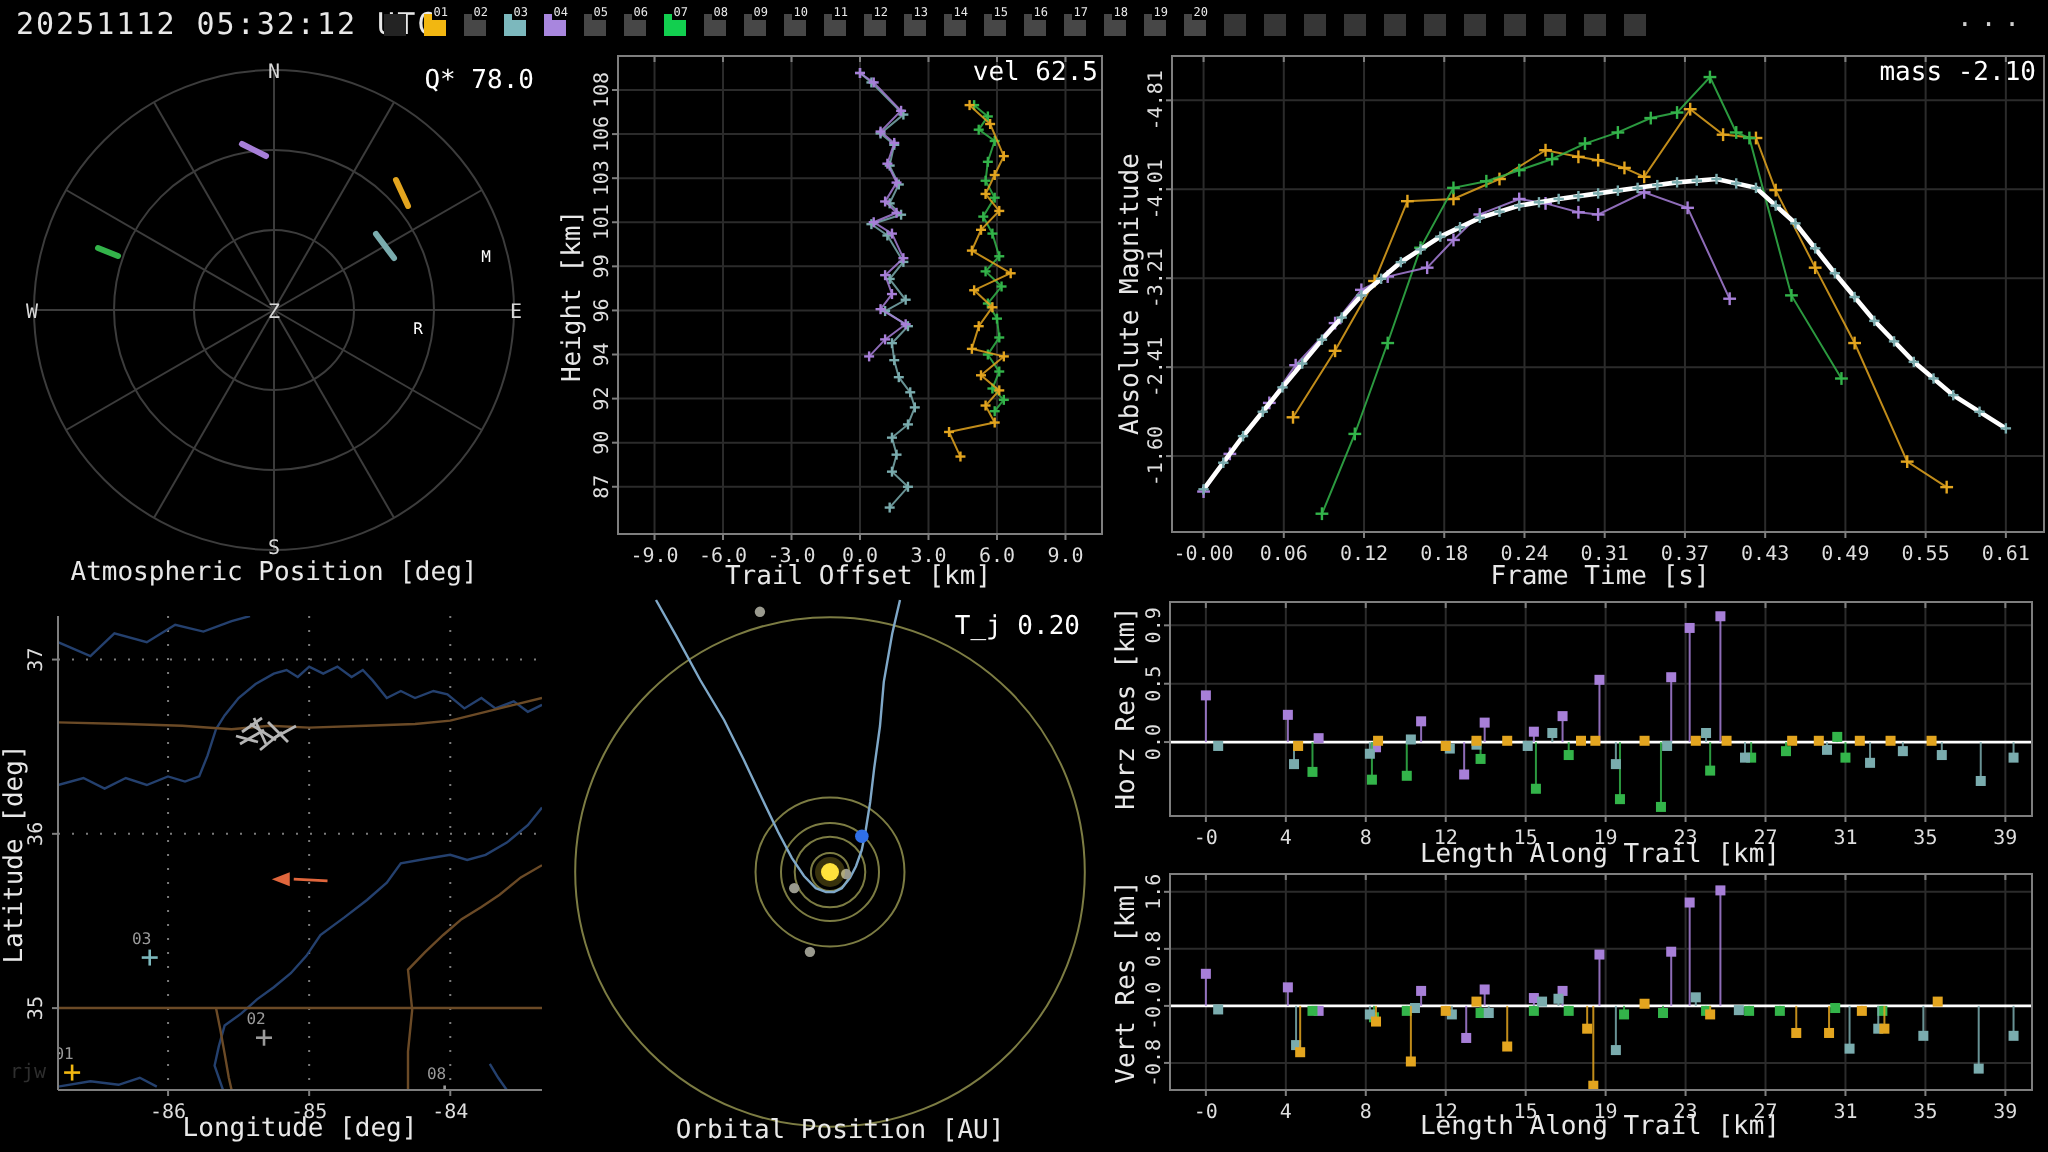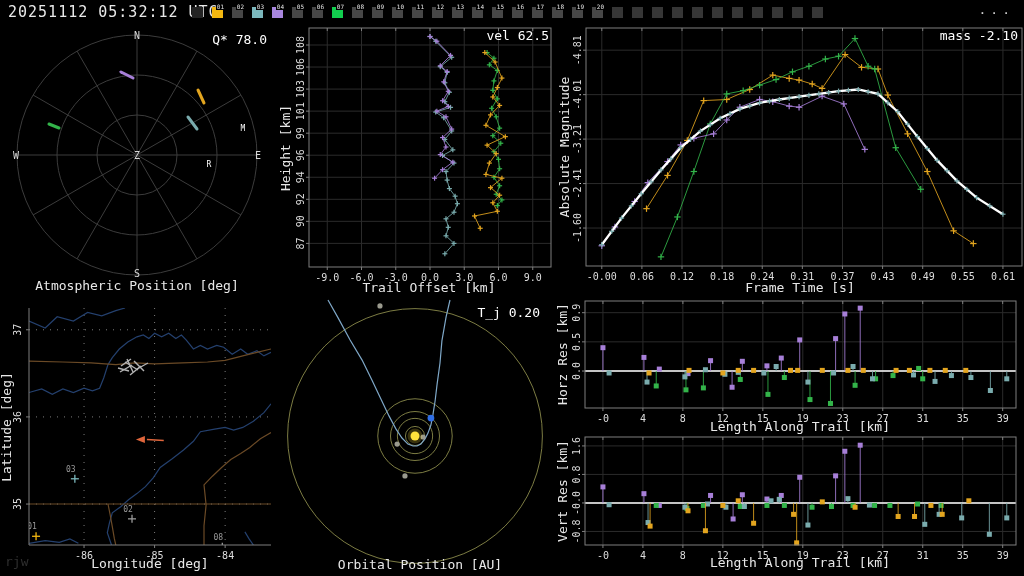--- a/index.html
+++ b/index.html
@@ -7,21 +7,21 @@
           font-family:"DejaVu Sans Mono",monospace;}
   #topbar{position:absolute;left:0;top:0;width:1024px;height:24px;}
   #timestamp{position:absolute;left:8px;top:3px;color:#e8e8e8;font-size:15px;letter-spacing:1px;white-space:pre;}
   #stations{position:absolute;left:192px;top:7px;display:flex;gap:9px;}
   .sbox{position:relative;width:11px;height:11px;background:#474747;flex:0 0 auto;}
   .sbox.lead{background:#232323;}
   .sbox.trail{background:#363636;}
   .snum{position:absolute;top:-4px;right:-2px;font-size:6px;line-height:7px;color:#e8e8e8;
         background:#000;padding:0 1px;letter-spacing:0;}
   #ellipsis{position:absolute;right:10px;top:2px;color:#cfcfcf;font-size:13px;letter-spacing:4px;}
-  #watermark{position:absolute;left:5px;top:554px;font-size:13px;color:#2e2e2e;}
+  #watermark{position:absolute;left:5px;top:531px;font-size:10px;color:#2e2e2e;}
   svg text{font-family:"DejaVu Sans Mono",monospace;}
   .badge{fill:#ffffff;font-size:13px;}
   .axlabel{fill:#e8e8e8;font-size:13px;}
   .compass{fill:#d8d8d8;font-size:10px;}
 </style>
 </head>
 <body>
 
 <div id="screen">
   <div id="topbar">

